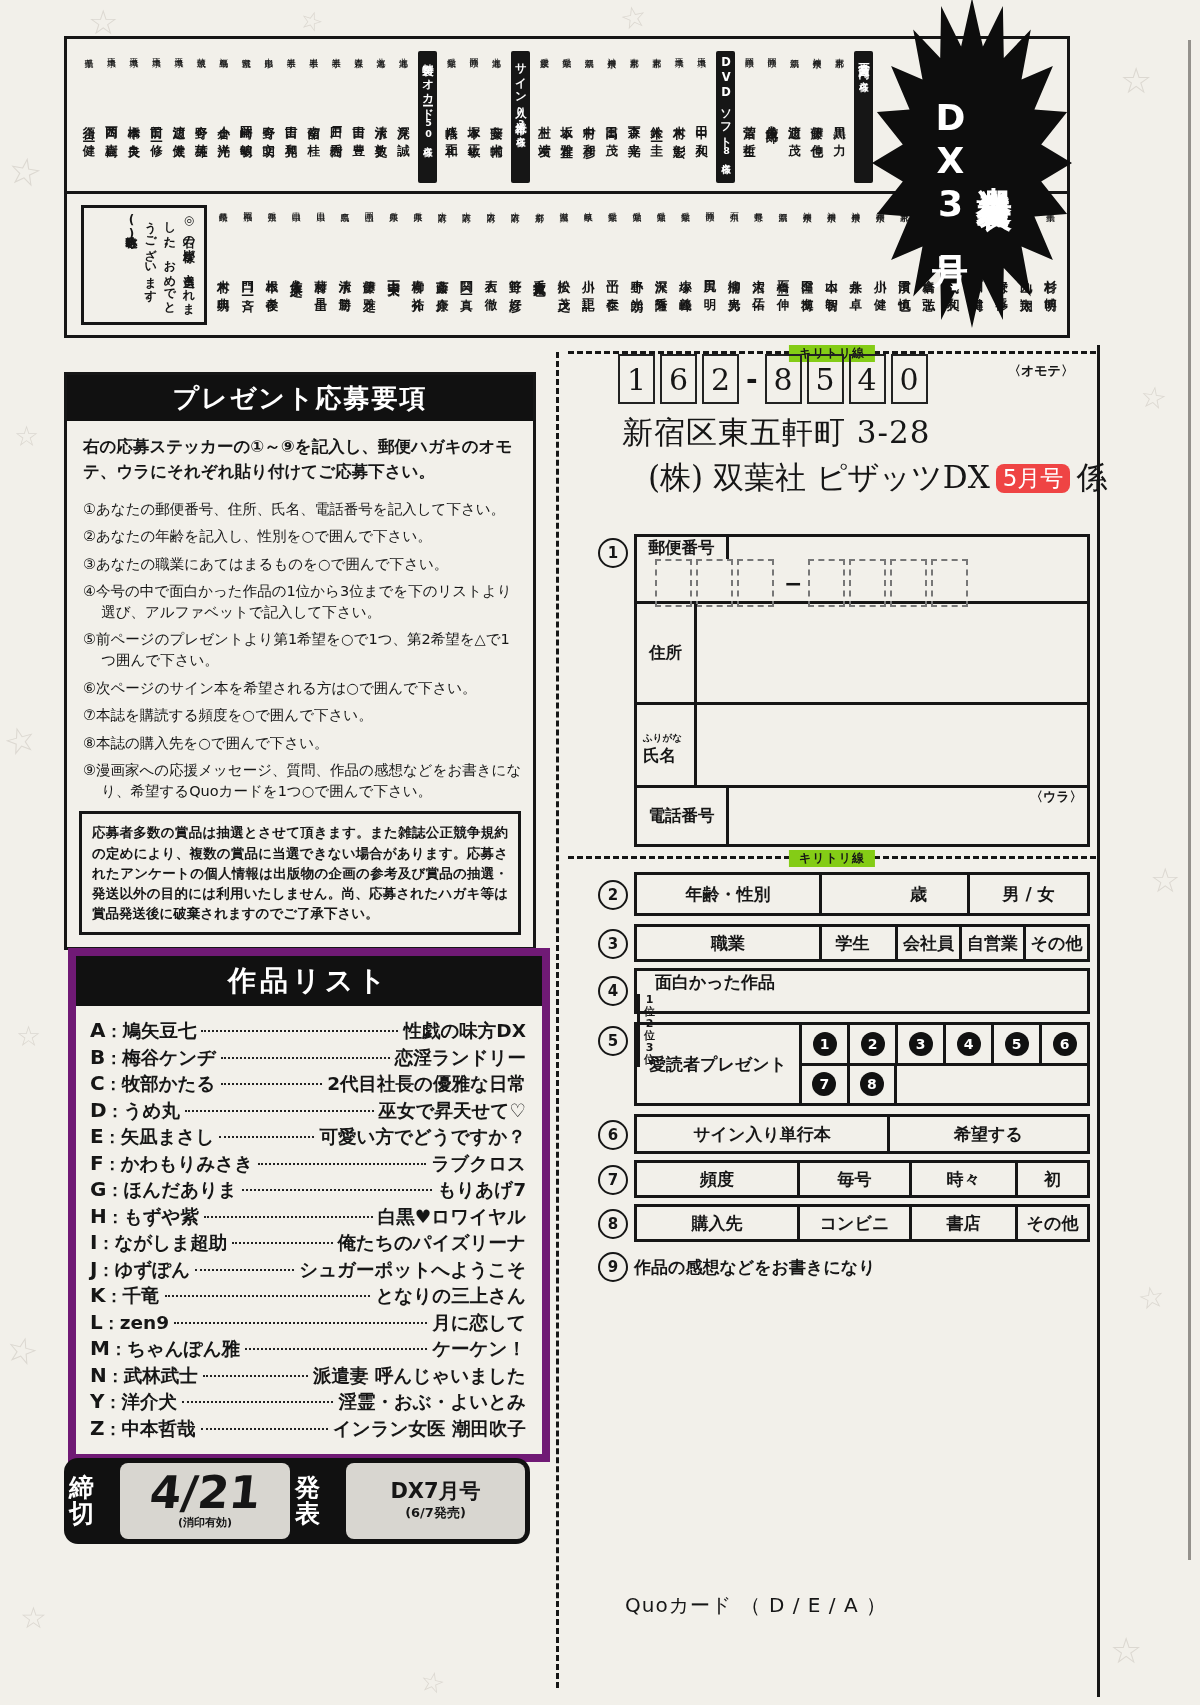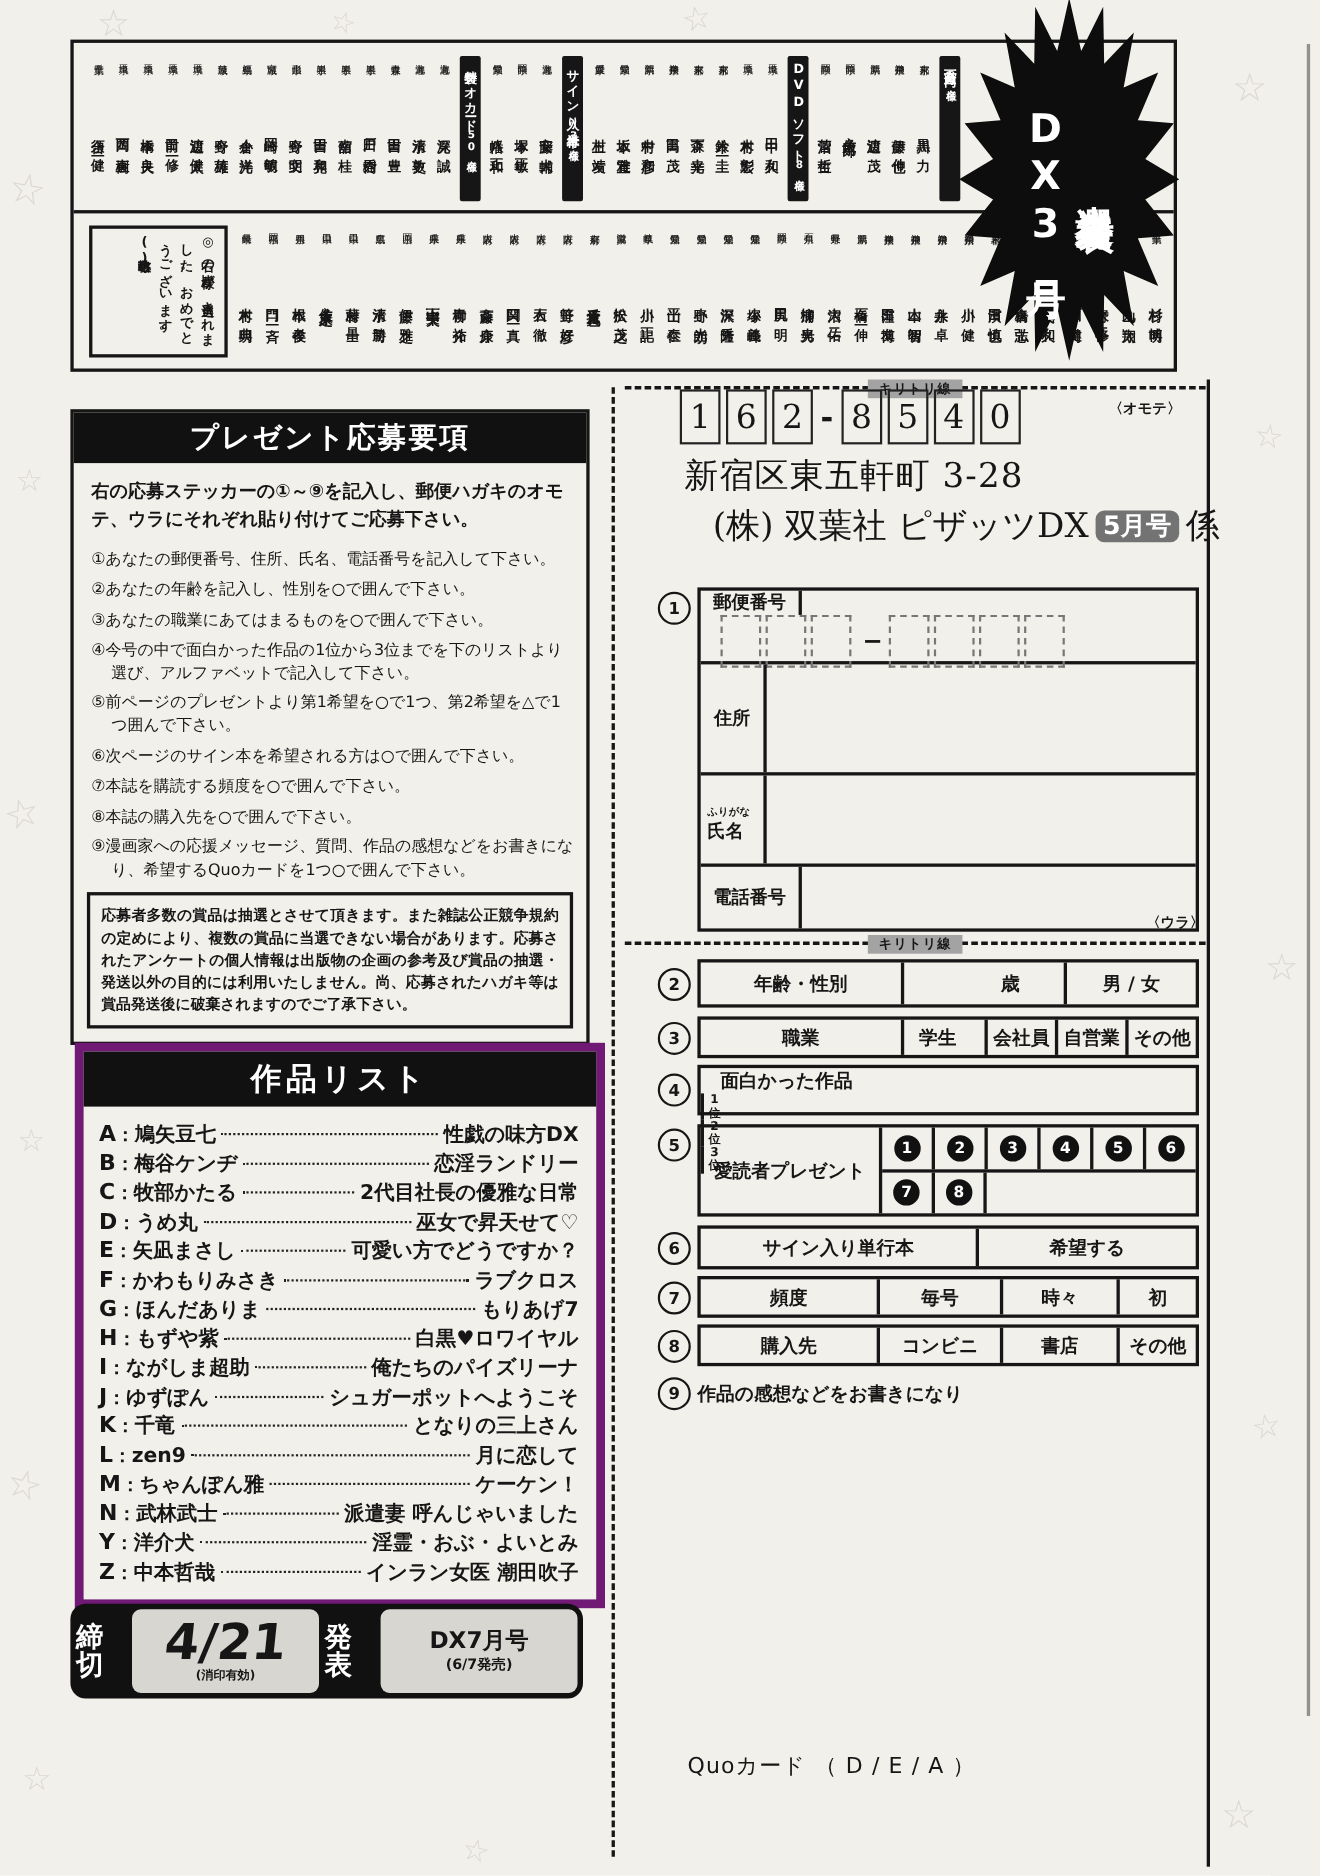--- a/index.html
+++ b/index.html
@@ -54,36 +54,36 @@
     font-size:25px;font-weight:800;line-height:1.05;}
   .dl-gray{background:#d8d6d0;border-radius:8px;display:flex;flex-direction:column;align-items:center;justify-content:center;}
   #dl-date-seg{width:170px;}
   #dl-date{font-size:45px;font-weight:800;transform:skewX(-6deg);line-height:0.95;}
   #dl-date-note{font-size:11px;font-weight:800;}
   #dl-issue-seg{flex:1;}
   #dl-issue{font-size:21px;font-weight:800;line-height:1;}
   #dl-issue-note{font-size:13px;font-weight:800;margin-top:2px;}
   
   .cutline{position:absolute;left:568px;width:528px;border-top:3px dashed #161616;}
-  .cutlabel{position:absolute;top:-9px;left:50%;transform:translateX(-50%);background:#a3a3a3;
+  .cutlabel{position:absolute;top:-9px;left:50%;transform:translateX(-50%);background:#84cc16;
     padding:0 10px;font-size:12px;font-weight:700;letter-spacing:1px;}
   #vdash{left:556px;top:352px;height:1336px;border-left:3px dashed #161616;}
   #right-edge{left:1097px;top:345px;width:3px;height:1352px;background:#161616;}
   #scan-edge{left:1188px;top:40px;width:3px;height:1520px;background:#55524c;opacity:.6;}
   .side-label{font-size:13px;font-weight:700;}
   
   #postal-row{left:618px;top:354px;display:flex;align-items:center;gap:5px;}
   .pdigit{width:33px;height:46px;border:2.5px solid #222;display:flex;align-items:center;justify-content:center;
     font-family:"DejaVu Serif",serif;font-size:30px;}
   .phyphen{font-size:28px;font-weight:700;margin:0 2px;}
   
   #addr{left:622px;top:412px;font-family:"DejaVu Serif",serif;}
   #addr-line1{font-size:31px;letter-spacing:1px;}
   #addr-line2{font-size:31px;margin-top:3px;padding-left:26px;display:flex;align-items:center;gap:6px;}
-  #addr-badge{background:#737373;color:#fff;border-radius:8px;font-size:23px;font-weight:700;padding:3px 7px;line-height:1;
+  #addr-badge{background:#ef4444;color:#fff;border-radius:8px;font-size:23px;font-weight:400;padding:3px 7px;line-height:1;
     font-family:"DejaVu Sans",sans-serif;}
   
   .cnum{display:inline-flex;width:26px;height:26px;border:2px solid #161616;border-radius:50%;
     align-items:center;justify-content:center;font-weight:700;font-size:15px;flex:none;background:#f2f0ea;}
   .frow{position:absolute;left:598px;width:492px;display:flex;align-items:flex-start;gap:6px;}
   .fbox{flex:1;border:3px solid #161616;display:flex;align-items:stretch;background:transparent;box-sizing:border-box;}
   .fcell{display:flex;align-items:center;justify-content:center;font-size:17px;font-weight:600;box-sizing:border-box;}
   .fcell + .fcell{border-left:3px solid #161616;}
   .flabel{font-weight:700;}
   
@@ -722,21 +722,21 @@
       <div class="ftr" style="height:56px;">
         <div class="ftl" style="width:92px;">電話番号</div>
         <div class="ftv"></div>
       </div>
     </div>
   </div>
 
   <div class="cutline" style="top:856px;">
     <span class="cutlabel">キリトリ線</span>
   </div>
-  <div class="abs side-label" style="left:1030px;top:830px;margin-left:12px;">〈ウラ〉</div>
+  <div class="abs side-label" style="left:1030px;top:788px;">〈ウラ〉</div>
 
   <div class="frow" style="top:872px;">
     <span class="cnum" style="margin-top:8px;">2</span>
     <div class="fbox" style="height:44px;">
       <div class="fcell flabel" style="width:182px;">年齢・性別</div>
       <div class="fcell" style="width:148px;justify-content:flex-end;padding-right:40px;">歳</div>
       <div class="fcell" style="flex:1;">男 / 女</div>
     </div>
   </div>
 

